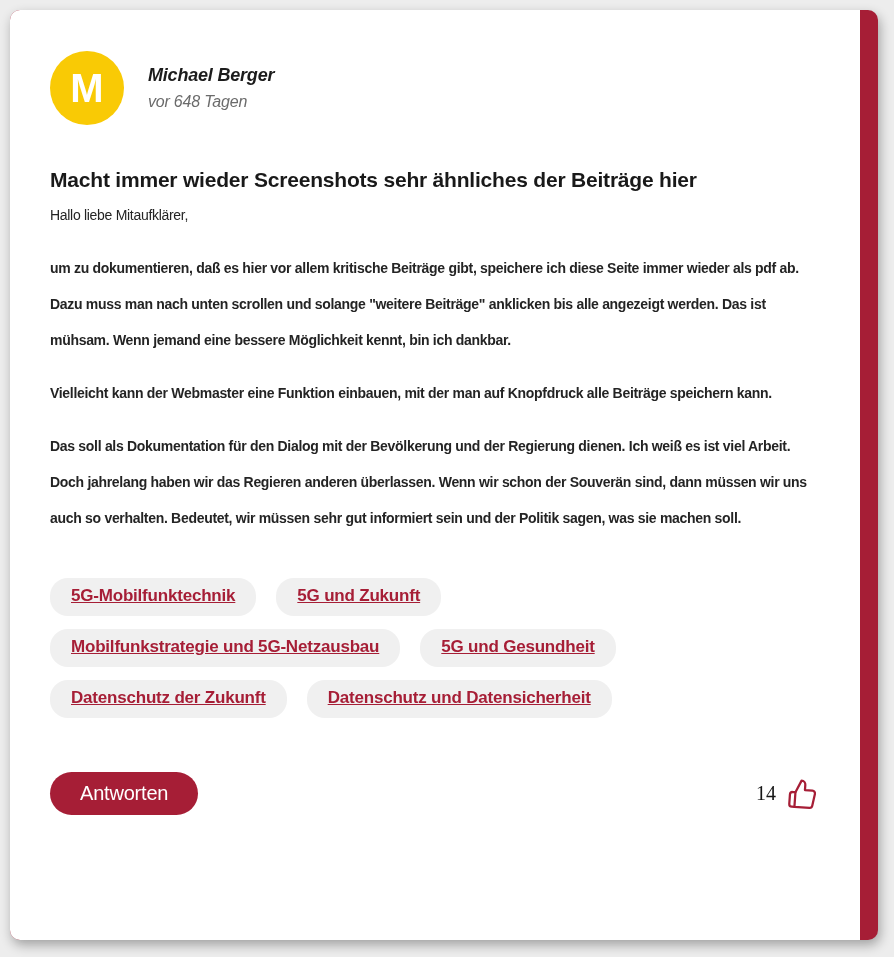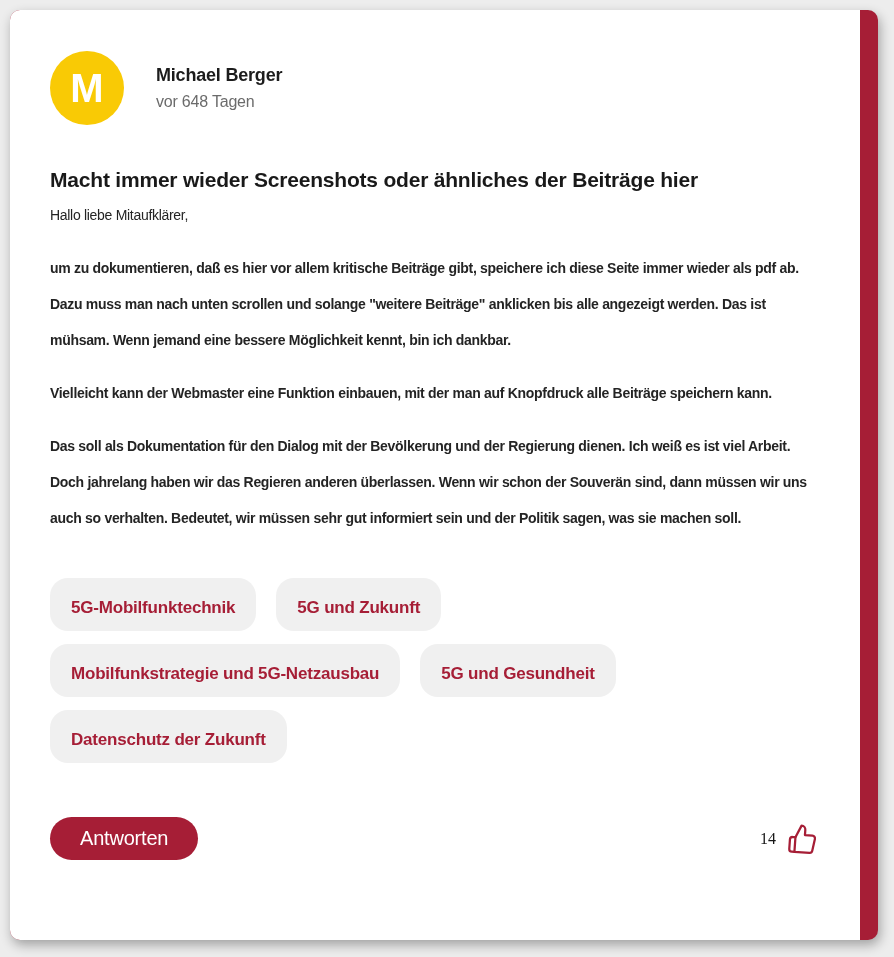--- a/index.html
+++ b/index.html
@@ -39,21 +39,21 @@
   }
   .avatar{
     width:74px;height:74px;border-radius:50%;
     background:var(--avatar-bg);
     display:flex;align-items:center;justify-content:center;
     flex:0 0 74px;
   }
   .avatar-initial{
     color:#ffffff;font-size:40px;font-weight:600;line-height:1;
   }
-  .author-block{margin-left:32px;}
+  .author-block{margin-left:24px;font-style:italic;}
   .author-name{
     font-size:18px;font-weight:700;color:var(--text-dark);
     letter-spacing:-0.2px;
   }
   .post-timestamp{
     margin-top:7px;font-size:16px;color:var(--text-muted);
     letter-spacing:-0.2px;
   }
   .post-title{
     margin:43px 0 5px 0;
@@ -71,25 +71,26 @@
     margin-top:42px;
     display:flex;flex-wrap:wrap;
     column-gap:20px;row-gap:13px;
     max-width:700px;
   }
   .tag{
     background:var(--tag-bg);
     color:var(--accent);
     font-size:17px;font-weight:700;
     letter-spacing:-0.2px;
-    height:53px;line-height:36px;
-    padding:12px 21px;
+    height:38px;line-height:36px;
+    padding:0 21px;
     border-radius:18px;
     white-space:nowrap;
     cursor:pointer;
+    text-decoration:underline;
   }
   .post-footer{
     margin-top:54px;
     display:flex;align-items:center;justify-content:space-between;
   }
   .reply-button{
     background:var(--accent);
     color:#ffffff;
     border:none;
     font-family:"Liberation Sans", sans-serif;
@@ -99,21 +100,21 @@
     border-radius:22px;
     cursor:pointer;
     letter-spacing:-0.2px;
   }
   .like-group{
     display:flex;align-items:center;gap:10px;
     margin-right:2px;
   }
   .like-count{
     font-family:"Liberation Serif", serif;
-    font-size:16px;color:#161616;
+    font-size:20px;color:#161616;
   }
   .thumbs-up-icon{
     width:32px;height:32px;
     transform:rotate(4deg);
     cursor:pointer;
   }
   .thumbs-up-icon svg{display:block;width:100%;height:100%;}
 </style>
 </head>
 <body>
@@ -125,35 +126,36 @@
     <div class="post-header">
       <div class="avatar">
         <span class="avatar-initial">M</span>
       </div>
       <div class="author-block">
         <div class="author-name">Michael Berger</div>
         <div class="post-timestamp">vor 648 Tagen</div>
       </div>
     </div>
 
-    <h2 class="post-title">Macht immer wieder Screenshots oder ähnliches der Beiträge hier</h2>
+    <h2 class="post-title">Macht immer wieder Screenshots sehr ähnliches der Beiträge hier</h2>
 
     <div class="post-body">
         <p>Hallo liebe Mitaufklärer,</p>
         <p>um zu dokumentieren, daß es hier vor allem kritische Beiträge gibt, speichere ich diese Seite immer wieder als pdf ab. Dazu muss man nach unten scrollen und solange "weitere Beiträge" anklicken bis alle angezeigt werden. Das ist mühsam. Wenn jemand eine bessere Möglichkeit kennt, bin ich dankbar.</p>
         <p>Vielleicht kann der Webmaster eine Funktion einbauen, mit der man auf Knopfdruck alle Beiträge speichern kann.</p>
         <p>Das soll als Dokumentation für den Dialog mit der Bevölkerung und der Regierung dienen. Ich weiß es ist viel Arbeit. Doch jahrelang haben wir das Regieren anderen überlassen. Wenn wir schon der Souverän sind, dann müssen wir uns auch so verhalten. Bedeutet, wir müssen sehr gut informiert sein und der Politik sagen, was sie machen soll.</p>
       </div>
 
     <div class="tag-list">
         <span class="tag">5G-Mobilfunktechnik</span>
         <span class="tag">5G und Zukunft</span>
         <span class="tag">Mobilfunkstrategie und 5G-Netzausbau</span>
         <span class="tag">5G und Gesundheit</span>
         <span class="tag">Datenschutz der Zukunft</span>
+        <span class="tag">Datenschutz und Datensicherheit</span>
       </div>
 
     <div class="post-footer">
       <button class="reply-button">Antworten</button>
       <div class="like-group">
         <span class="like-count">14</span>
         <span class="thumbs-up-icon">
           <svg viewBox="0 0 24 24" fill="none" stroke="#a61e36" stroke-width="1.7" stroke-linecap="round" stroke-linejoin="round">
             <path d="M14 9V5a3 3 0 0 0-3-3l-4 9v11h11.28a2 2 0 0 0 2-1.7l1.38-9a2 2 0 0 0-2-2.3z"></path>
             <path d="M7 22H5a2 2 0 0 1-2-2v-7a2 2 0 0 1 2-2h2"></path>

